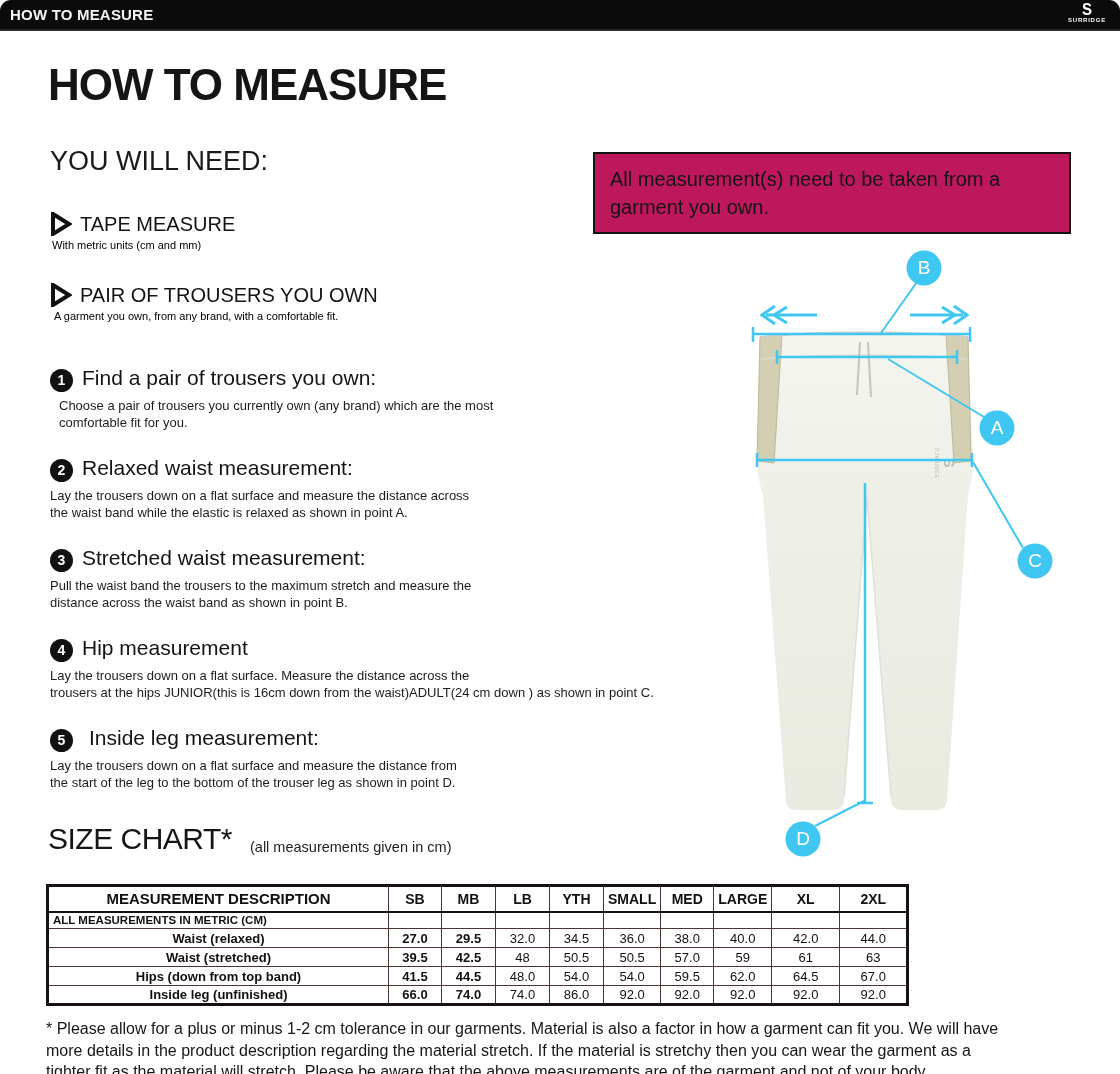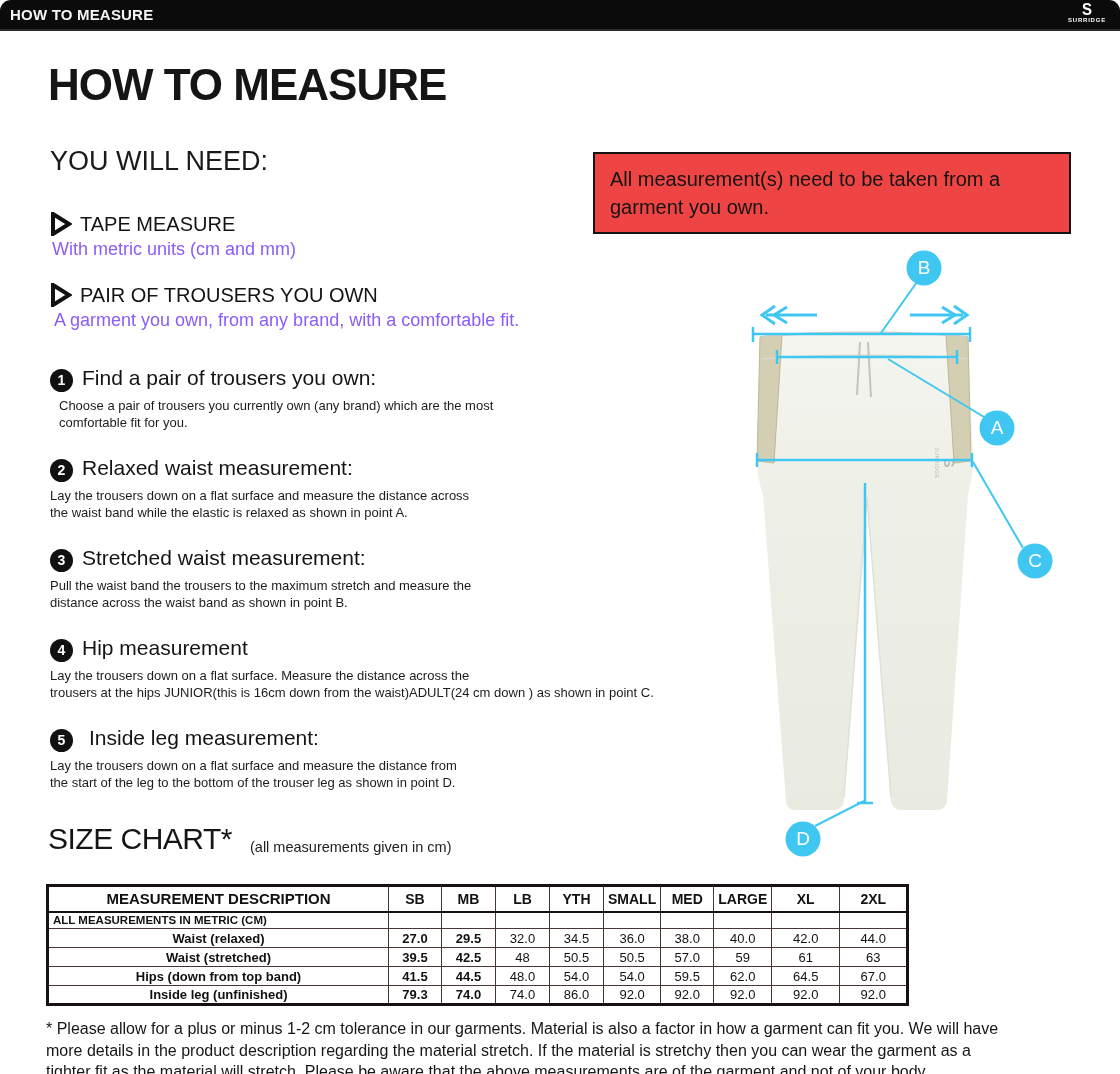--- a/index.html
+++ b/index.html
@@ -13,24 +13,24 @@
   .topbar-title{position:absolute;left:10px;top:6px;font-size:15px;font-weight:700;color:#f5f5f5;letter-spacing:.2px;}
   .brand{position:absolute;right:10px;top:1px;width:46px;height:27px;text-align:center;color:#fff;line-height:1;}
   .brand .s-mark{font-size:15px;font-weight:700;display:block;transform:scaleY(1.15);}
   .brand .s-word{font-size:6px;font-weight:700;letter-spacing:.8px;display:block;margin-top:1px;}
 
   .h1{left:48px;top:60px;font-size:44px;font-weight:600;letter-spacing:-1px;color:#151515;}
 
   .h2-need{left:50px;top:146px;font-size:27px;font-weight:400;color:#1a1a1a;}
 
   .need-item-title{font-size:20px;font-weight:400;color:#141414;}
-  .need-item-sub{font-size:18px;color:#8b5cf6;}
+  .need-item-sub{font-size:11px;color:#000000;}
   .tri{width:22px;height:24px;}
 
-  .note-box{left:593px;top:152px;width:474px;height:78px;border:2px solid #141414;background:#ef4444;}
+  .note-box{left:593px;top:152px;width:474px;height:78px;border:2px solid #141414;background:#be185d;}
   .note-text{padding:12px 15px;font-size:20px;line-height:1.38;color:#141414;}
 
   .step-badge{width:23px;height:23px;border-radius:50%;background:#111;color:#fff;
               font-size:14px;font-weight:700;text-align:center;line-height:23px;}
   .step-title{font-size:21px;font-weight:400;color:#141414;}
   .step-body{font-size:13px;line-height:1.32;color:#1c1c1c;}
 
   .h2-size{left:48px;top:822px;font-size:30px;font-weight:400;letter-spacing:-.5px;color:#151515;}
   .size-sub{left:250px;top:839px;font-size:14.5px;color:#222;}
 
@@ -275,21 +275,21 @@
       <td class="val">48.0</td>
       <td class="val">54.0</td>
       <td class="val">54.0</td>
       <td class="val">59.5</td>
       <td class="val">62.0</td>
       <td class="val">64.5</td>
       <td class="val">67.0</td>
     </tr>
     <tr class="data">
       <td class="rlabel">Inside leg (unfinished)</td>
-      <td class="val b">79.3</td>
+      <td class="val b">66.0</td>
       <td class="val b">74.0</td>
       <td class="val">74.0</td>
       <td class="val">86.0</td>
       <td class="val">92.0</td>
       <td class="val">92.0</td>
       <td class="val">92.0</td>
       <td class="val">92.0</td>
       <td class="val">92.0</td>
     </tr>
   </tbody>

